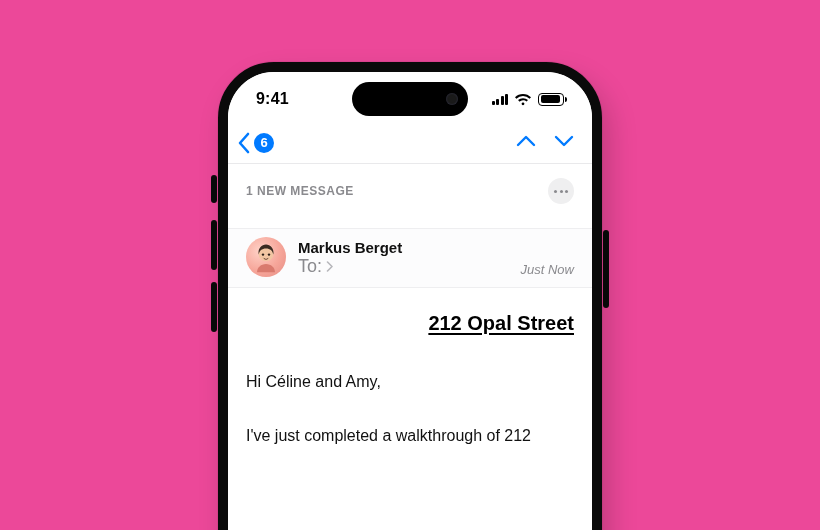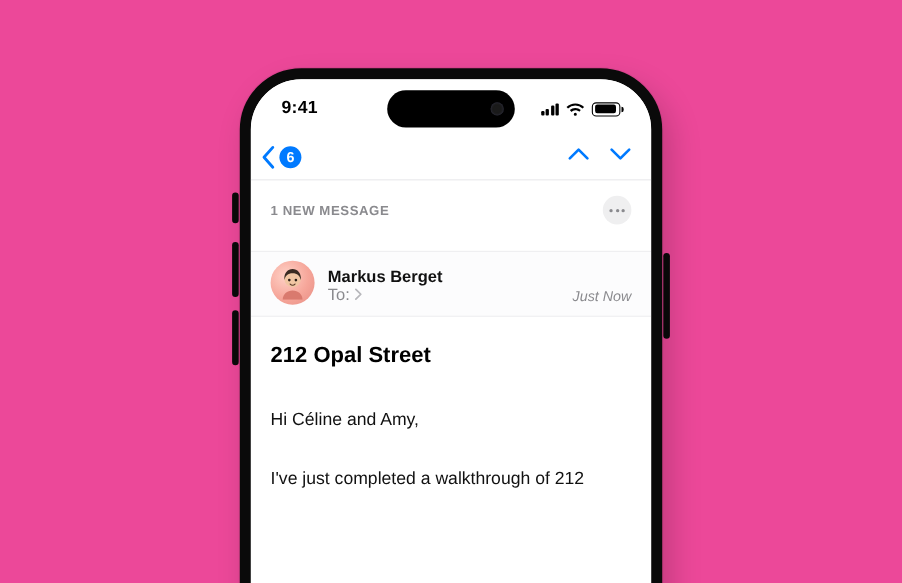--- a/index.html
+++ b/index.html
@@ -70,27 +70,27 @@
   .summary-label { font-size: 12px; letter-spacing: 0.5px; color: #8a8a8e; font-weight: 600; }
   .more-btn { width: 26px; height: 26px; border-radius: 50%; background:#efeff0; display:flex; align-items:center; justify-content:center; gap:2.5px; }
   .more-btn span { width:3px; height:3px; border-radius:50%; background:#8a8a8e; }
   .summary-text { font-size: 16px; line-height: 1.32; color:#111; }
 
   .sender-card { margin: 0 0 4px 0; padding: 8px 18px 10px; background:#fcfcfd; border-top:1px solid #eeeef0; border-bottom:1px solid #eeeef0; display:flex; align-items:flex-end; gap: 12px; }
   .avatar { width: 40px; height: 40px; border-radius: 50%; background: radial-gradient(circle at 35% 35%, #ffd2c7, #f6a69a 55%, #e68c83); position:relative; overflow:hidden; flex:0 0 auto; }
   .avatar svg { position:absolute; left:50%; top:50%; transform:translate(-50%,-48%); }
   .sender-main { flex:1 1 auto; min-width:0; }
   .sender-name { font-size: 15px; font-weight:600; color:#111; }
-  .sender-to { font-size: 15px; color:#8a8a8e; display:flex; align-items:center; gap:4px; white-space:nowrap; overflow:hidden; text-overflow:ellipsis; }
+  .sender-to { font-size: 18px; color:#8a8a8e; display:flex; align-items:center; gap:4px; white-space:nowrap; overflow:hidden; text-overflow:ellipsis; }
   .sender-to .lbl { color:#8a8a8e; }
   .sender-to .chev-sm svg { stroke:#b7b7bb; }
   .sender-time { font-size: 13px; color:#8a8a8e; flex: 0 0 auto; font-style: italic; }
 
   .email-body { padding: 20px 18px 0; }
-  .email-subject { font-size: 20px; font-weight: 700; text-underline-offset: 3px; margin-bottom: 36px; }
+  .email-subject { font-size: 20px; font-weight: 700; text-decoration: underline; text-underline-offset: 3px; margin-bottom: 36px; text-align: right; }
   .email-p { font-size: 16px; line-height: 1.4; color:#111; margin-bottom: 18px; margin-top: 32px; }
 </style>
 </head>
 <body>
 
 <div class="stage">
   <div class="btn-side btn-mute"></div>
   <div class="btn-side btn-vol1"></div>
   <div class="btn-side btn-vol2"></div>
   <div class="btn-side btn-pwr"></div>

